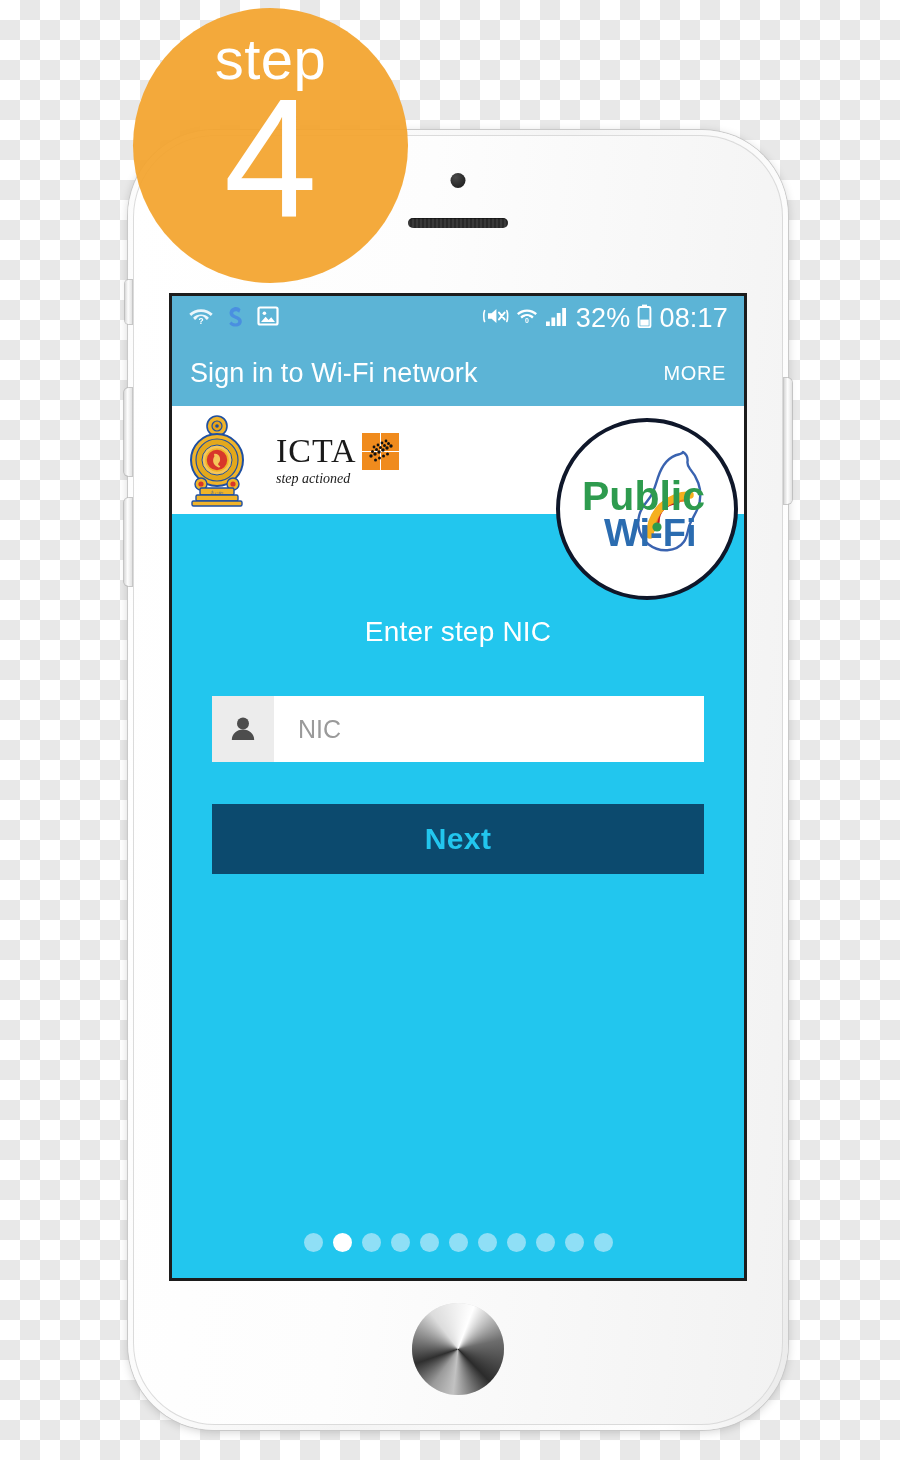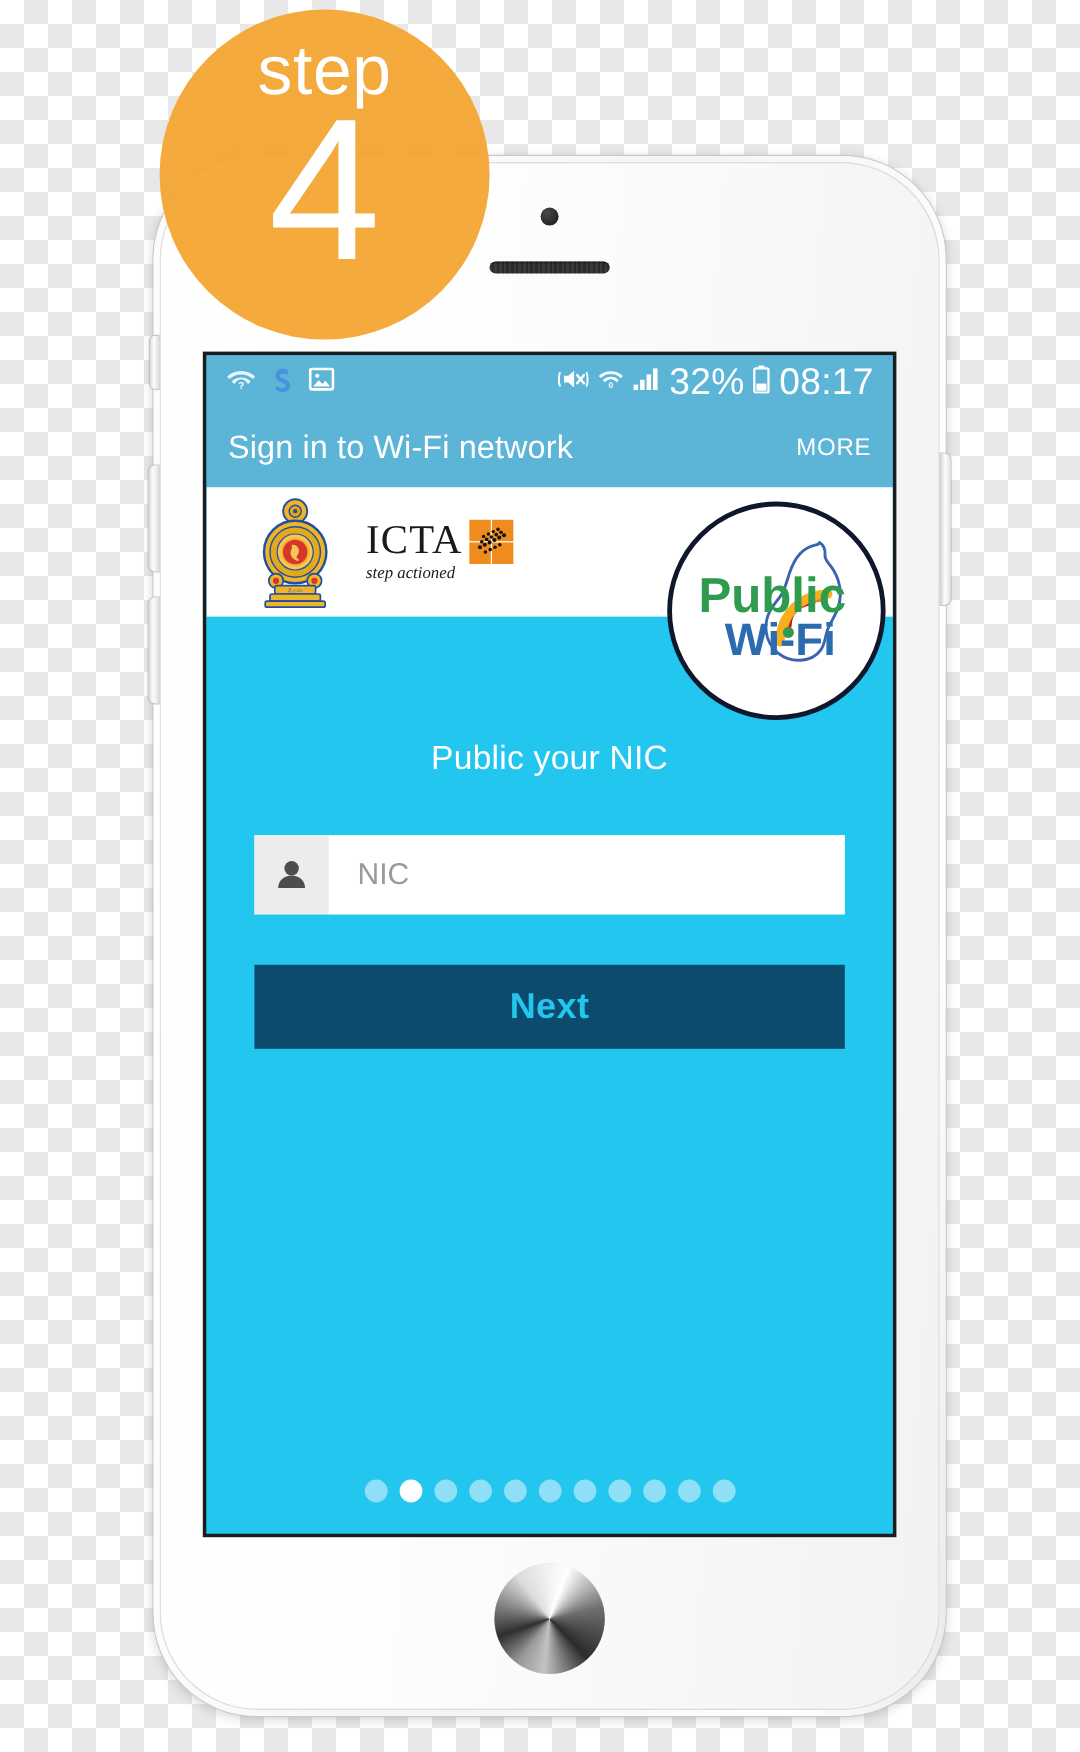--- a/index.html
+++ b/index.html
@@ -113,21 +113,21 @@
     display: flex;
     align-items: center;
     padding: 0 16px;
     color: #ffffff;
   }
   .sb-left, .sb-right { display: flex; align-items: center; }
   .sb-left { gap: 10px; }
   .sb-right { margin-left: auto; gap: 7px; }
   .sb-icon { display: block; }
   .sb-text {
-    font-size: 31px;
+    font-size: 27px;
     color: #ffffff;
     letter-spacing: 0.2px;
     font-family: "Liberation Sans", sans-serif;
   }
 
   
   .actionbar {
     height: 66px;
     background: #5cb4d6;
     display: flex;
@@ -148,21 +148,21 @@
     letter-spacing: 0.6px;
   }
 
   
   .logo-band {
     position: relative;
     height: 108px;
     background: #ffffff;
     display: flex;
     align-items: center;
-    padding-left: 41px;
+    padding-left: 12px;
     gap: 26px;
   }
   .emblem { width: 66px; height: 96px; }
   .icta-logo { display: flex; flex-direction: column; align-items: flex-start; }
   .icta-row { display: flex; align-items: center; gap: 5px; }
   .icta-word {
     font-family: "Liberation Serif", serif;
     font-size: 34px;
     letter-spacing: 1px;
     color: #1a1a1a;
@@ -444,21 +444,21 @@
           <path d="M90 113c0-22.1 17.9-40 40-40" fill="none" stroke="#f5b01e" stroke-width="7.5" stroke-linecap="round"></path>
           <circle cx="97" cy="105" r="4.6" fill="#2e9b4e"></circle>
 
           <text x="22" y="88" font-family="Liberation Sans, sans-serif" font-size="41" font-weight="bold" fill="#2e9b4e">Public</text>
           <text x="44" y="124" font-family="Liberation Sans, sans-serif" font-size="38" font-weight="bold" fill="#2b6cb0">Wi-Fi</text>
         </svg>
       </div>
     </div>
 
     <div class="body-area">
-      <div class="prompt">Public your NIC</div>
+      <div class="prompt">Enter step NIC</div>
 
       <div class="field">
         <div class="field-prefix">
           <svg width="30" height="30" viewBox="0 0 30 30">
             <circle cx="15" cy="9.6" r="6" fill="#4d4d4d"></circle>
             <path d="M3.8 26c0-6.2 5-10.4 11.2-10.4S26.2 19.8 26.2 26z" fill="#4d4d4d"></path>
           </svg>
         </div>
         <input class="field-input" type="text" placeholder="NIC" style="">
       </div>

